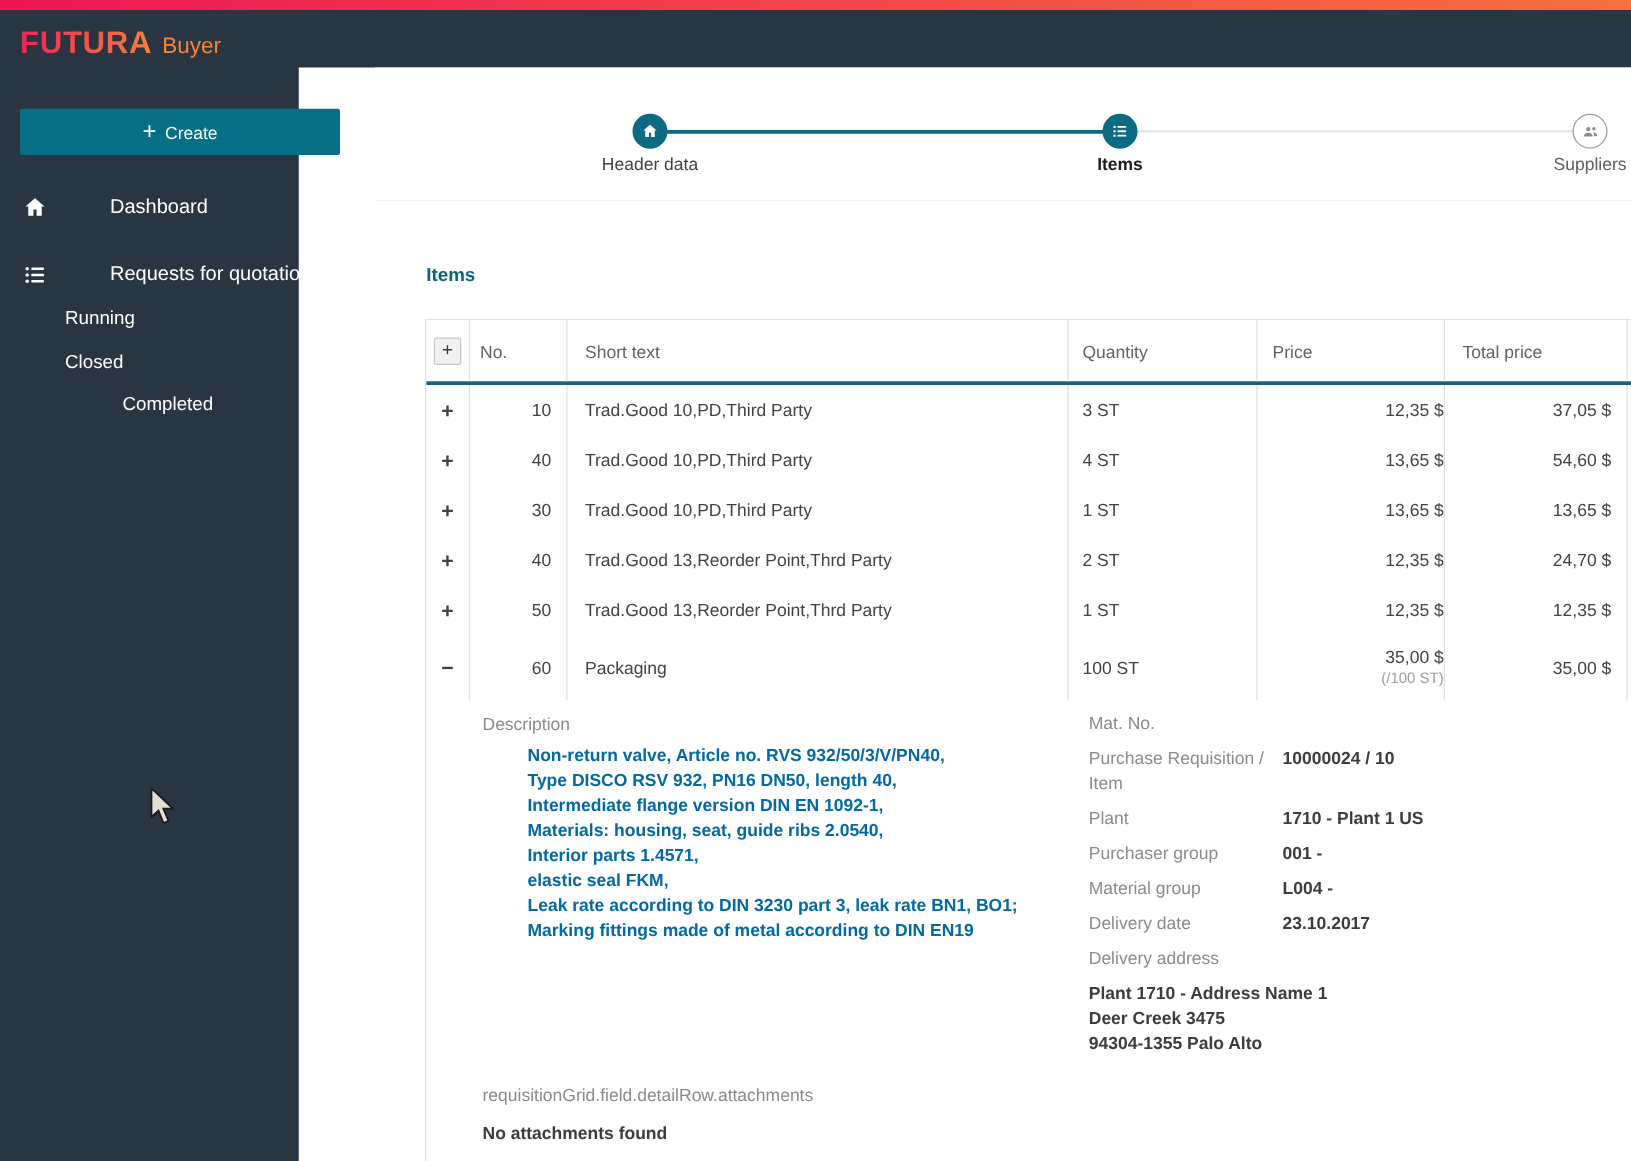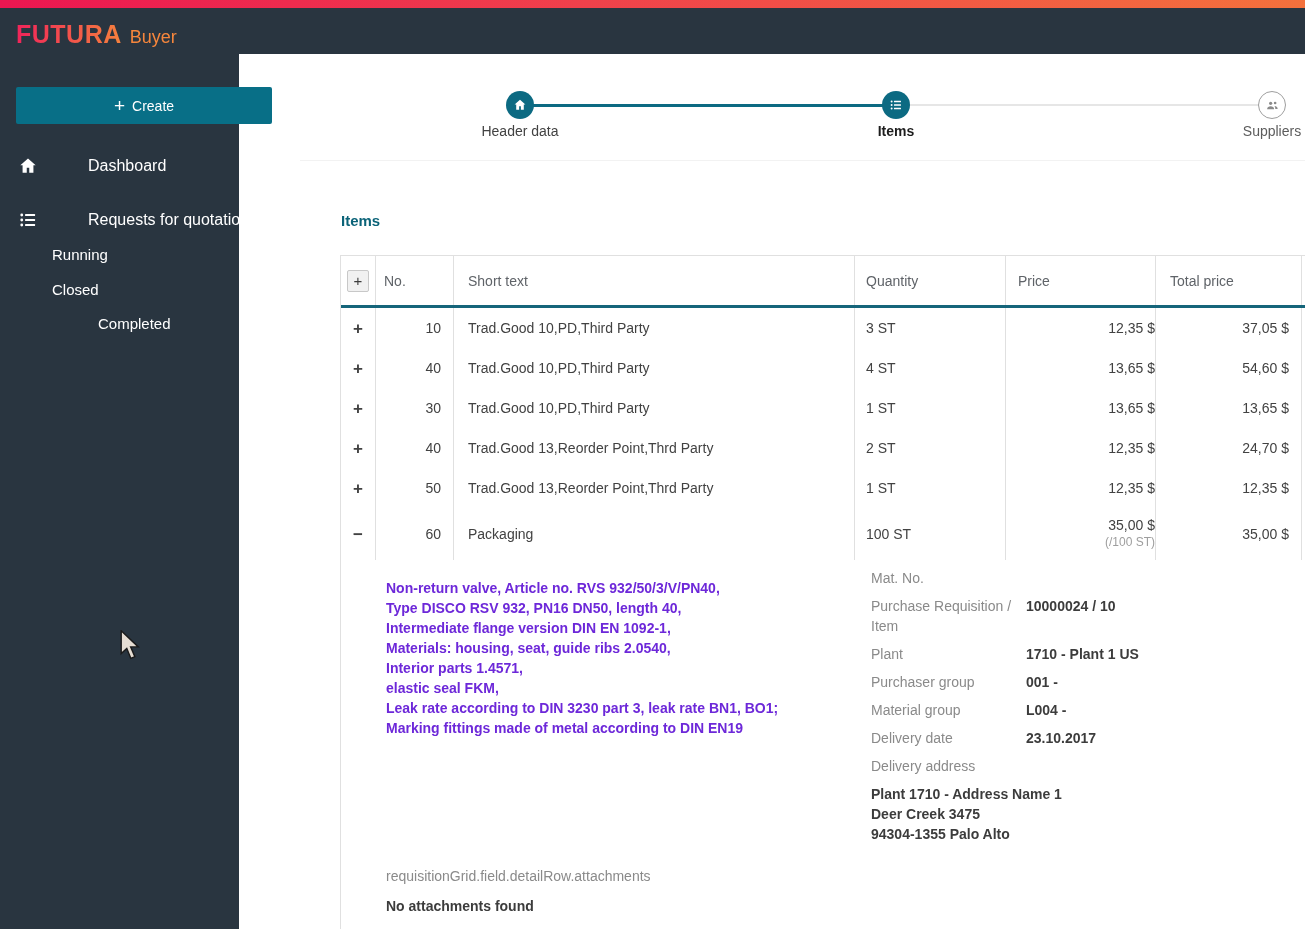--- a/index.html
+++ b/index.html
@@ -67,21 +67,21 @@
                     border-radius:2px; font-size:15px; color:#3c3c3c; line-height:1;
                     cursor:pointer; font-family:inherit; }
   .row-expander { font-size:17px; font-weight:700; color:#424242; cursor:pointer;
                   background:none; border:none; font-family:inherit; line-height:1; }
   .price-stack { display:flex; flex-direction:column; align-items:flex-end; line-height:17px; }
   .price-note { font-size:12px; color:#9e9e9e; }
   
   .detail { position:relative; width:977px; height:378px; background:#fff; }
   .detail-label { font-size:14px; color:#8a8a8a; }
   .detail-desc { position:absolute; left:45px; top:11px; width:470px; }
-  .desc-lines { margin-top:7px; font-size:14px; font-weight:700; color:#6d28d9; line-height:20px; }
+  .desc-lines { margin-top:7px; font-size:14px; font-weight:700; color:#0369a1; line-height:20px;margin-left:36px; }
   .fields { position:absolute; left:530px; top:8px; width:440px; }
   .field-row { display:flex; margin-bottom:8px; }
   .field-label { width:155px; flex:none; font-size:14px; color:#8a8a8a; line-height:20px; }
   .field-value { font-size:14px; font-weight:700; color:#3c3c3c; line-height:20px; }
   .address-block { font-size:14px; font-weight:700; color:#3c3c3c; line-height:20px; }
   .attachments { position:absolute; left:45px; top:308px; }
   .attachments-empty { margin-top:14px; font-size:14px; font-weight:700; color:#3c3c3c; }
   
   .cursor { position:absolute; left:119px; top:630px; z-index:50; pointer-events:none; }
 </style>
@@ -258,20 +258,21 @@
                 <span class="price-note">(/100 ST)</span>
               </div>
             </div>
             <div class="td c5">35,00 $</div>
             <div class="td c6"></div>
           </div>
         </div>
 
       <div class="detail">
         <div class="detail-desc">
+          <div class="detail-label">Description</div>
           <div class="desc-lines" id="desc-lines">
               <div>Non-return valve, Article no. RVS 932/50/3/V/PN40,</div>
               <div>Type DISCO RSV 932, PN16 DN50, length 40,</div>
               <div>Intermediate flange version DIN EN 1092-1,</div>
               <div>Materials: housing, seat, guide ribs 2.0540,</div>
               <div>Interior parts 1.4571,</div>
               <div>elastic seal FKM,</div>
               <div>Leak rate according to DIN 3230 part 3, leak rate BN1, BO1;</div>
               <div>Marking fittings made of metal according to DIN EN19</div>
             </div>

